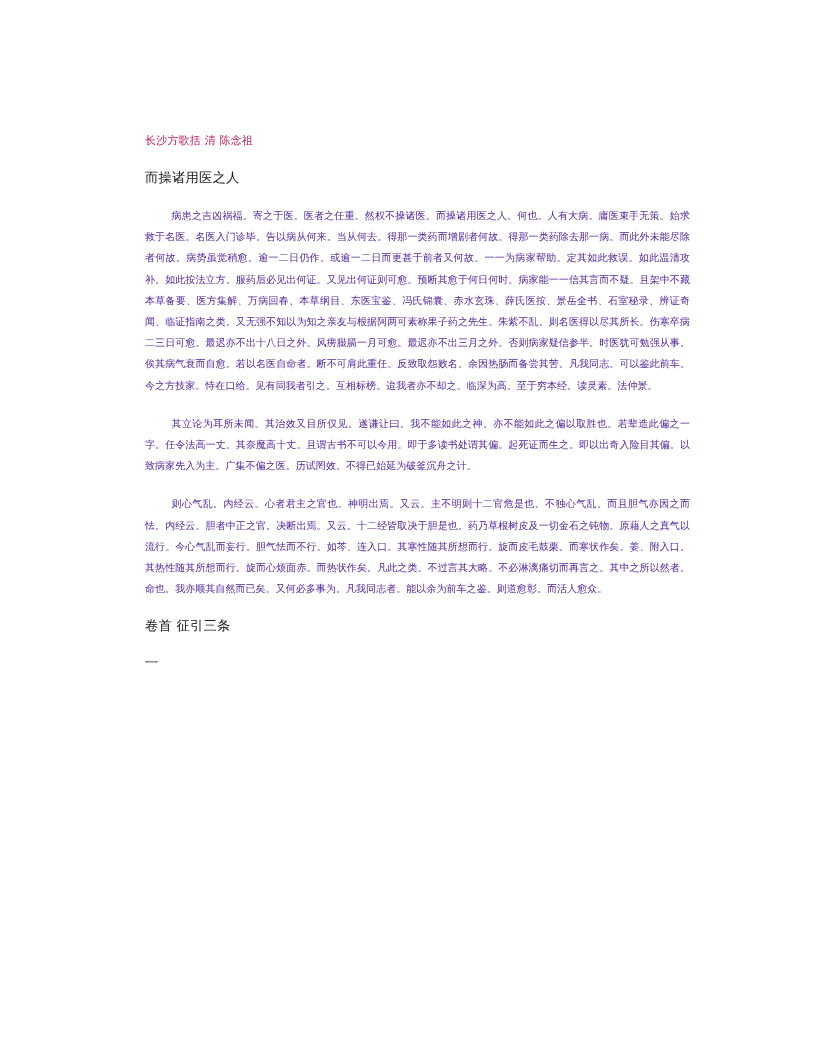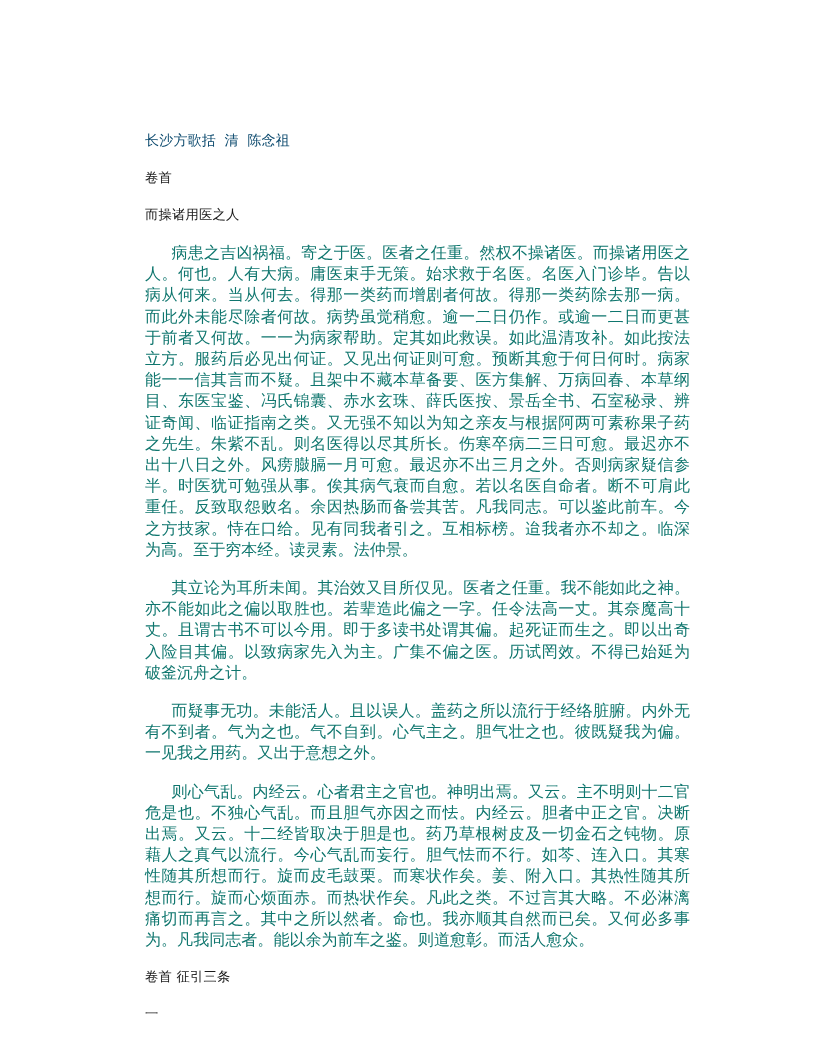--- a/index.html
+++ b/index.html
@@ -24,70 +24,67 @@
     width: 816px;
     height: 1056px;
     background: #ffffff;
     box-sizing: border-box;
     padding: 131px 126px 0 145px;
   }
   .doc-body {
     width: 545px;
   }
   .title-line {
-    font-size: 14px;
+    font-size: 11px;
     line-height: 20px;
     margin: 0 0 17px 0;
     letter-spacing: 0.2px;
-    color: #0c4a6e;
-    font-family: Liberation Mono, monospace;
+    color: #be185d;
   }
   .heading {
     font-size: 13.3px;
     line-height: 20px;
     margin: 0 0 17px 0;
     letter-spacing: 0.2px;
     color: #1a1a1a;
   }
   .heading.spaced {
   }
   .para {
-    font-size: 16px;
+    font-size: 10px;
     line-height: 21.2px;
     margin: 8px 0 17px 0;
     text-align: justify;
     text-justify: inter-ideograph;
     text-indent: 26.6px;
-    color: #0f766e;
+    color: #4c1d95;
     letter-spacing: 0.05px;
     word-break: break-all;
     overflow-wrap: anywhere;
   }
   .para:last-child {
     margin-bottom: 0;
   }
 </style>
 </head>
 <body>
 
 <div class="page">
   <div class="doc-body">
 
     <div class="title-line">长沙方歌括  清  陈念祖</div>
 
-    <div class="heading">卷首</div>
 
     <div class="heading">而操诸用医之人</div>
 
     <p class="para">病患之吉凶祸福。寄之于医。医者之任重。然权不操诸医。而操诸用医之人。何也。人有大病。庸医束手无策。始求救于名医。名医入门诊毕。告以病从何来。当从何去。得那一类药而增剧者何故。得那一类药除去那一病。而此外未能尽除者何故。病势虽觉稍愈。逾一二日仍作。或逾一二日而更甚于前者又何故。一一为病家帮助。定其如此救误。如此温清攻补。如此按法立方。服药后必见出何证。又见出何证则可愈。预断其愈于何日何时。病家能一一信其言而不疑。且架中不藏本草备要、医方集解、万病回春、本草纲目、东医宝鉴、冯氏锦囊、赤水玄珠、薛氏医按、景岳全书、石室秘录、辨证奇闻、临证指南之类。又无强不知以为知之亲友与根据阿两可素称果子药之先生。朱紫不乱。则名医得以尽其所长。伤寒卒病二三日可愈。最迟亦不出十八日之外。风痨臌膈一月可愈。最迟亦不出三月之外。否则病家疑信参半。时医犹可勉强从事。俟其病气衰而自愈。若以名医自命者。断不可肩此重任。反致取怨败名。余因热肠而备尝其苦。凡我同志。可以鉴此前车。今之方技家。恃在口给。见有同我者引之。互相标榜。迨我者亦不却之。临深为高。至于穷本经。读灵素。法仲景。</p>
 
-    <p class="para">其立论为耳所未闻。其治效又目所仅见。医者之任重。我不能如此之神。亦不能如此之偏以取胜也。若辈造此偏之一字。任令法高一丈。其奈魔高十丈。且谓古书不可以今用。即于多读书处谓其偏。起死证而生之。即以出奇入险目其偏。以致病家先入为主。广集不偏之医。历试罔效。不得已始延为破釜沉舟之计。</p>
+    <p class="para">其立论为耳所未闻。其治效又目所仅见。遂谦让曰。我不能如此之神。亦不能如此之偏以取胜也。若辈造此偏之一字。任令法高一丈。其奈魔高十丈。且谓古书不可以今用。即于多读书处谓其偏。起死证而生之。即以出奇入险目其偏。以致病家先入为主。广集不偏之医。历试罔效。不得已始延为破釜沉舟之计。</p>
 
 
-    <p class="para">而疑事无功。未能活人。且以误人。盖药之所以流行于经络脏腑。内外无有不到者。气为之也。气不自到。心气主之。胆气壮之也。彼既疑我为偏。一见我之用药。又出于意想之外。</p>
 
     <p class="para">则心气乱。内经云。心者君主之官也。神明出焉。又云。主不明则十二官危是也。不独心气乱。而且胆气亦因之而怯。内经云。胆者中正之官。决断出焉。又云。十二经皆取决于胆是也。药乃草根树皮及一切金石之钝物。原藉人之真气以流行。今心气乱而妄行。胆气怯而不行。如芩、连入口。其寒性随其所想而行。旋而皮毛鼓栗。而寒状作矣。姜、附入口。其热性随其所想而行。旋而心烦面赤。而热状作矣。凡此之类。不过言其大略。不必淋漓痛切而再言之。其中之所以然者。命也。我亦顺其自然而已矣。又何必多事为。凡我同志者。能以余为前车之鉴。则道愈彰。而活人愈众。</p>
 
     <div class="heading spaced">卷首   征引三条</div>
 
     <div class="heading">一</div>
 
   </div>
 </div>
 

